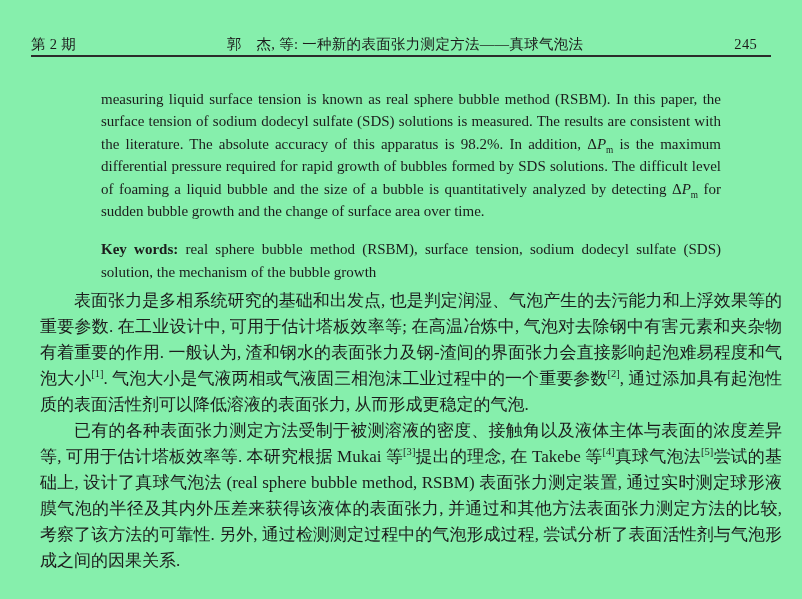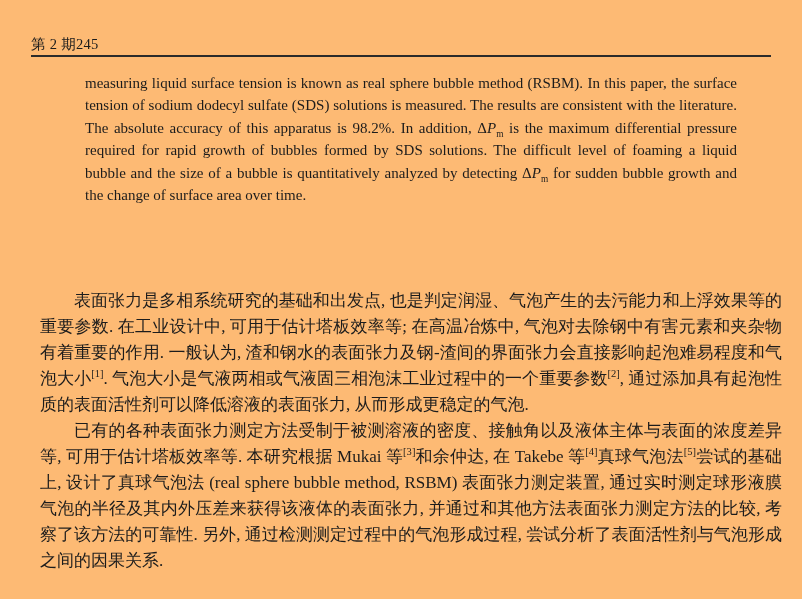--- a/index.html
+++ b/index.html
@@ -4,21 +4,21 @@
 <style>
   html, body {
     margin: 0;
     padding: 0;
     background: #ffffff;
   }
   .page {
     position: relative;
     width: 802px;
     height: 599px;
-    background: #fdba74;
+    background: #86efac;
     color: #1c1c1c;
     font-family: "Liberation Serif", "DejaVu Serif", serif;
     overflow: hidden;
     box-sizing: border-box;
   }
   .running-header {
     position: absolute;
     top: 35px;
     left: 31px;
     right: 33px;
@@ -43,21 +43,21 @@
   }
   .abstract-block {
     position: absolute;
     top: 72px;
     left: 85px;
     width: 652px;
     font-size: 15px;
     line-height: 22.4px;
     text-align: justify;
   }
-  .abstract-block p { margin: 0; }
+  .abstract-block p { margin: 16px; }
   .body-text {
     position: absolute;
     top: 288px;
     left: 40px;
     width: 742px;
     font-size: 17px;
     line-height: 26px;
     text-align: justify;
   }
   .body-text p {
@@ -77,27 +77,29 @@
   .seg-bold { font-weight: bold; }
   .seg-italic { font-style: italic; }
 </style>
 </head>
 <body>
 
 <div class="page">
 
   <header class="running-header">
     <span class="rh-issue">第 2 期</span>
+    <span class="rh-title">郭　杰, 等: 一种新的表面张力测定方法——真球气泡法</span>
     <span class="rh-page">245</span>
   </header>
 
   <div class="header-rule"></div>
 
   <section class="abstract-block">
     <p><span>measuring liquid surface tension is known as real sphere bubble method (RSBM). In this paper, the surface tension of sodium dodecyl sulfate (SDS) solutions is measured. The results are consistent with the literature. The absolute accuracy of this apparatus is 98.2%. In addition, Δ</span><span class="seg-italic">P</span><sub>m</sub><span> is the maximum differential pressure required for rapid growth of bubbles formed by SDS solutions. The difficult level of foaming a liquid bubble and the size of a bubble is quantitatively analyzed by detecting Δ</span><span class="seg-italic">P</span><sub>m</sub><span> for sudden bubble growth and the change of surface area over time.</span></p>
+    <p><span class="seg-bold">Key words: </span><span>real sphere bubble method (RSBM), surface tension, sodium dodecyl sulfate (SDS) solution, the mechanism of the bubble growth</span></p>
   </section>
 
   <section class="body-text">
     <p><span>表面张力是多相系统研究的基础和出发点, 也是判定润湿、气泡产生的去污能力和上浮效果等的重要参数. 在工业设计中, 可用于估计塔板效率等; 在高温冶炼中, 气泡对去除钢中有害元素和夹杂物有着重要的作用. 一般认为, 渣和钢水的表面张力及钢-渣间的界面张力会直接影响起泡难易程度和气泡大小</span><sup>[1]</sup><span>. 气泡大小是气液两相或气液固三相泡沫工业过程中的一个重要参数</span><sup>[2]</sup><span>, 通过添加具有起泡性质的表面活性剂可以降低溶液的表面张力, 从而形成更稳定的气泡.</span></p>
-    <p><span>已有的各种表面张力测定方法受制于被测溶液的密度、接触角以及液体主体与表面的浓度差异等, 可用于估计塔板效率等. 本研究根据 Mukai 等</span><sup>[3]</sup><span>和余仲达, 在 Takebe 等</span><sup>[4]</sup><span>真球气泡法</span><sup>[5]</sup><span>尝试的基础上, 设计了真球气泡法 (real sphere bubble method, RSBM) 表面张力测定装置, 通过实时测定球形液膜气泡的半径及其内外压差来获得该液体的表面张力, 并通过和其他方法表面张力测定方法的比较, 考察了该方法的可靠性. 另外, 通过检测测定过程中的气泡形成过程, 尝试分析了表面活性剂与气泡形成之间的因果关系.</span></p>
+    <p><span>已有的各种表面张力测定方法受制于被测溶液的密度、接触角以及液体主体与表面的浓度差异等, 可用于估计塔板效率等. 本研究根据 Mukai 等</span><sup>[3]</sup><span>提出的理念, 在 Takebe 等</span><sup>[4]</sup><span>真球气泡法</span><sup>[5]</sup><span>尝试的基础上, 设计了真球气泡法 (real sphere bubble method, RSBM) 表面张力测定装置, 通过实时测定球形液膜气泡的半径及其内外压差来获得该液体的表面张力, 并通过和其他方法表面张力测定方法的比较, 考察了该方法的可靠性. 另外, 通过检测测定过程中的气泡形成过程, 尝试分析了表面活性剂与气泡形成之间的因果关系.</span></p>
   </section>
 
 </div>
 
 </body></html>

